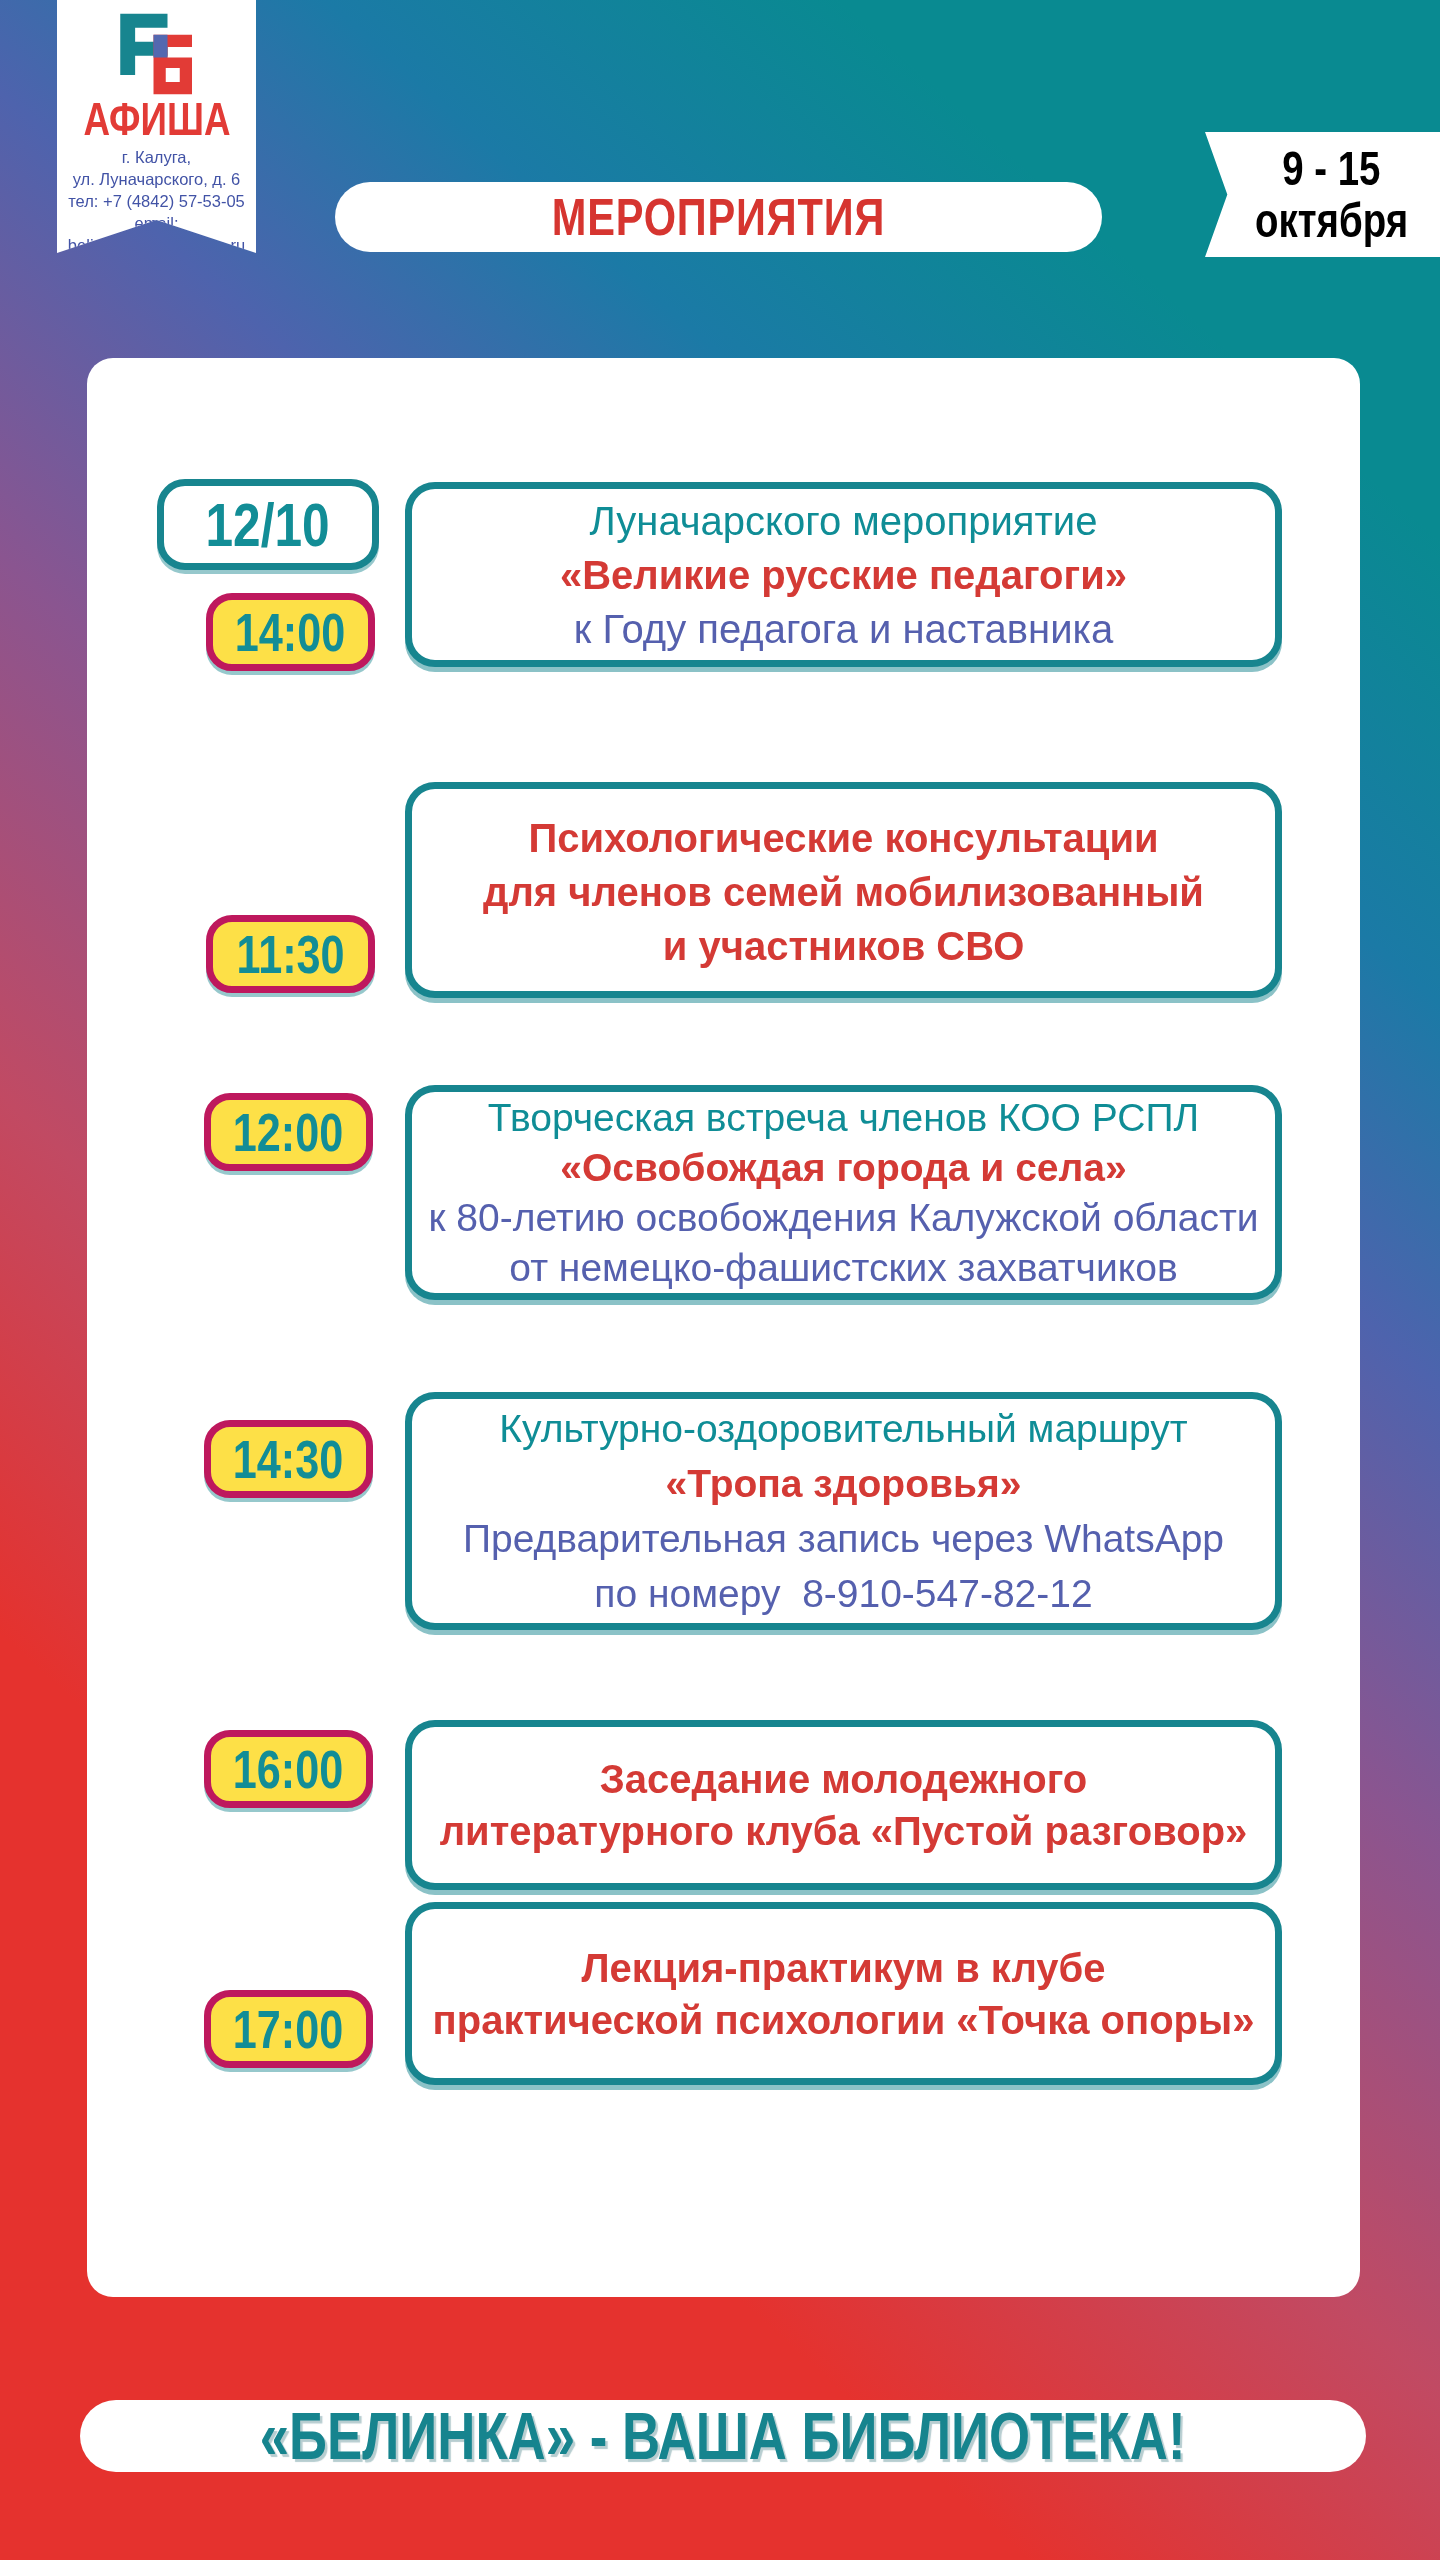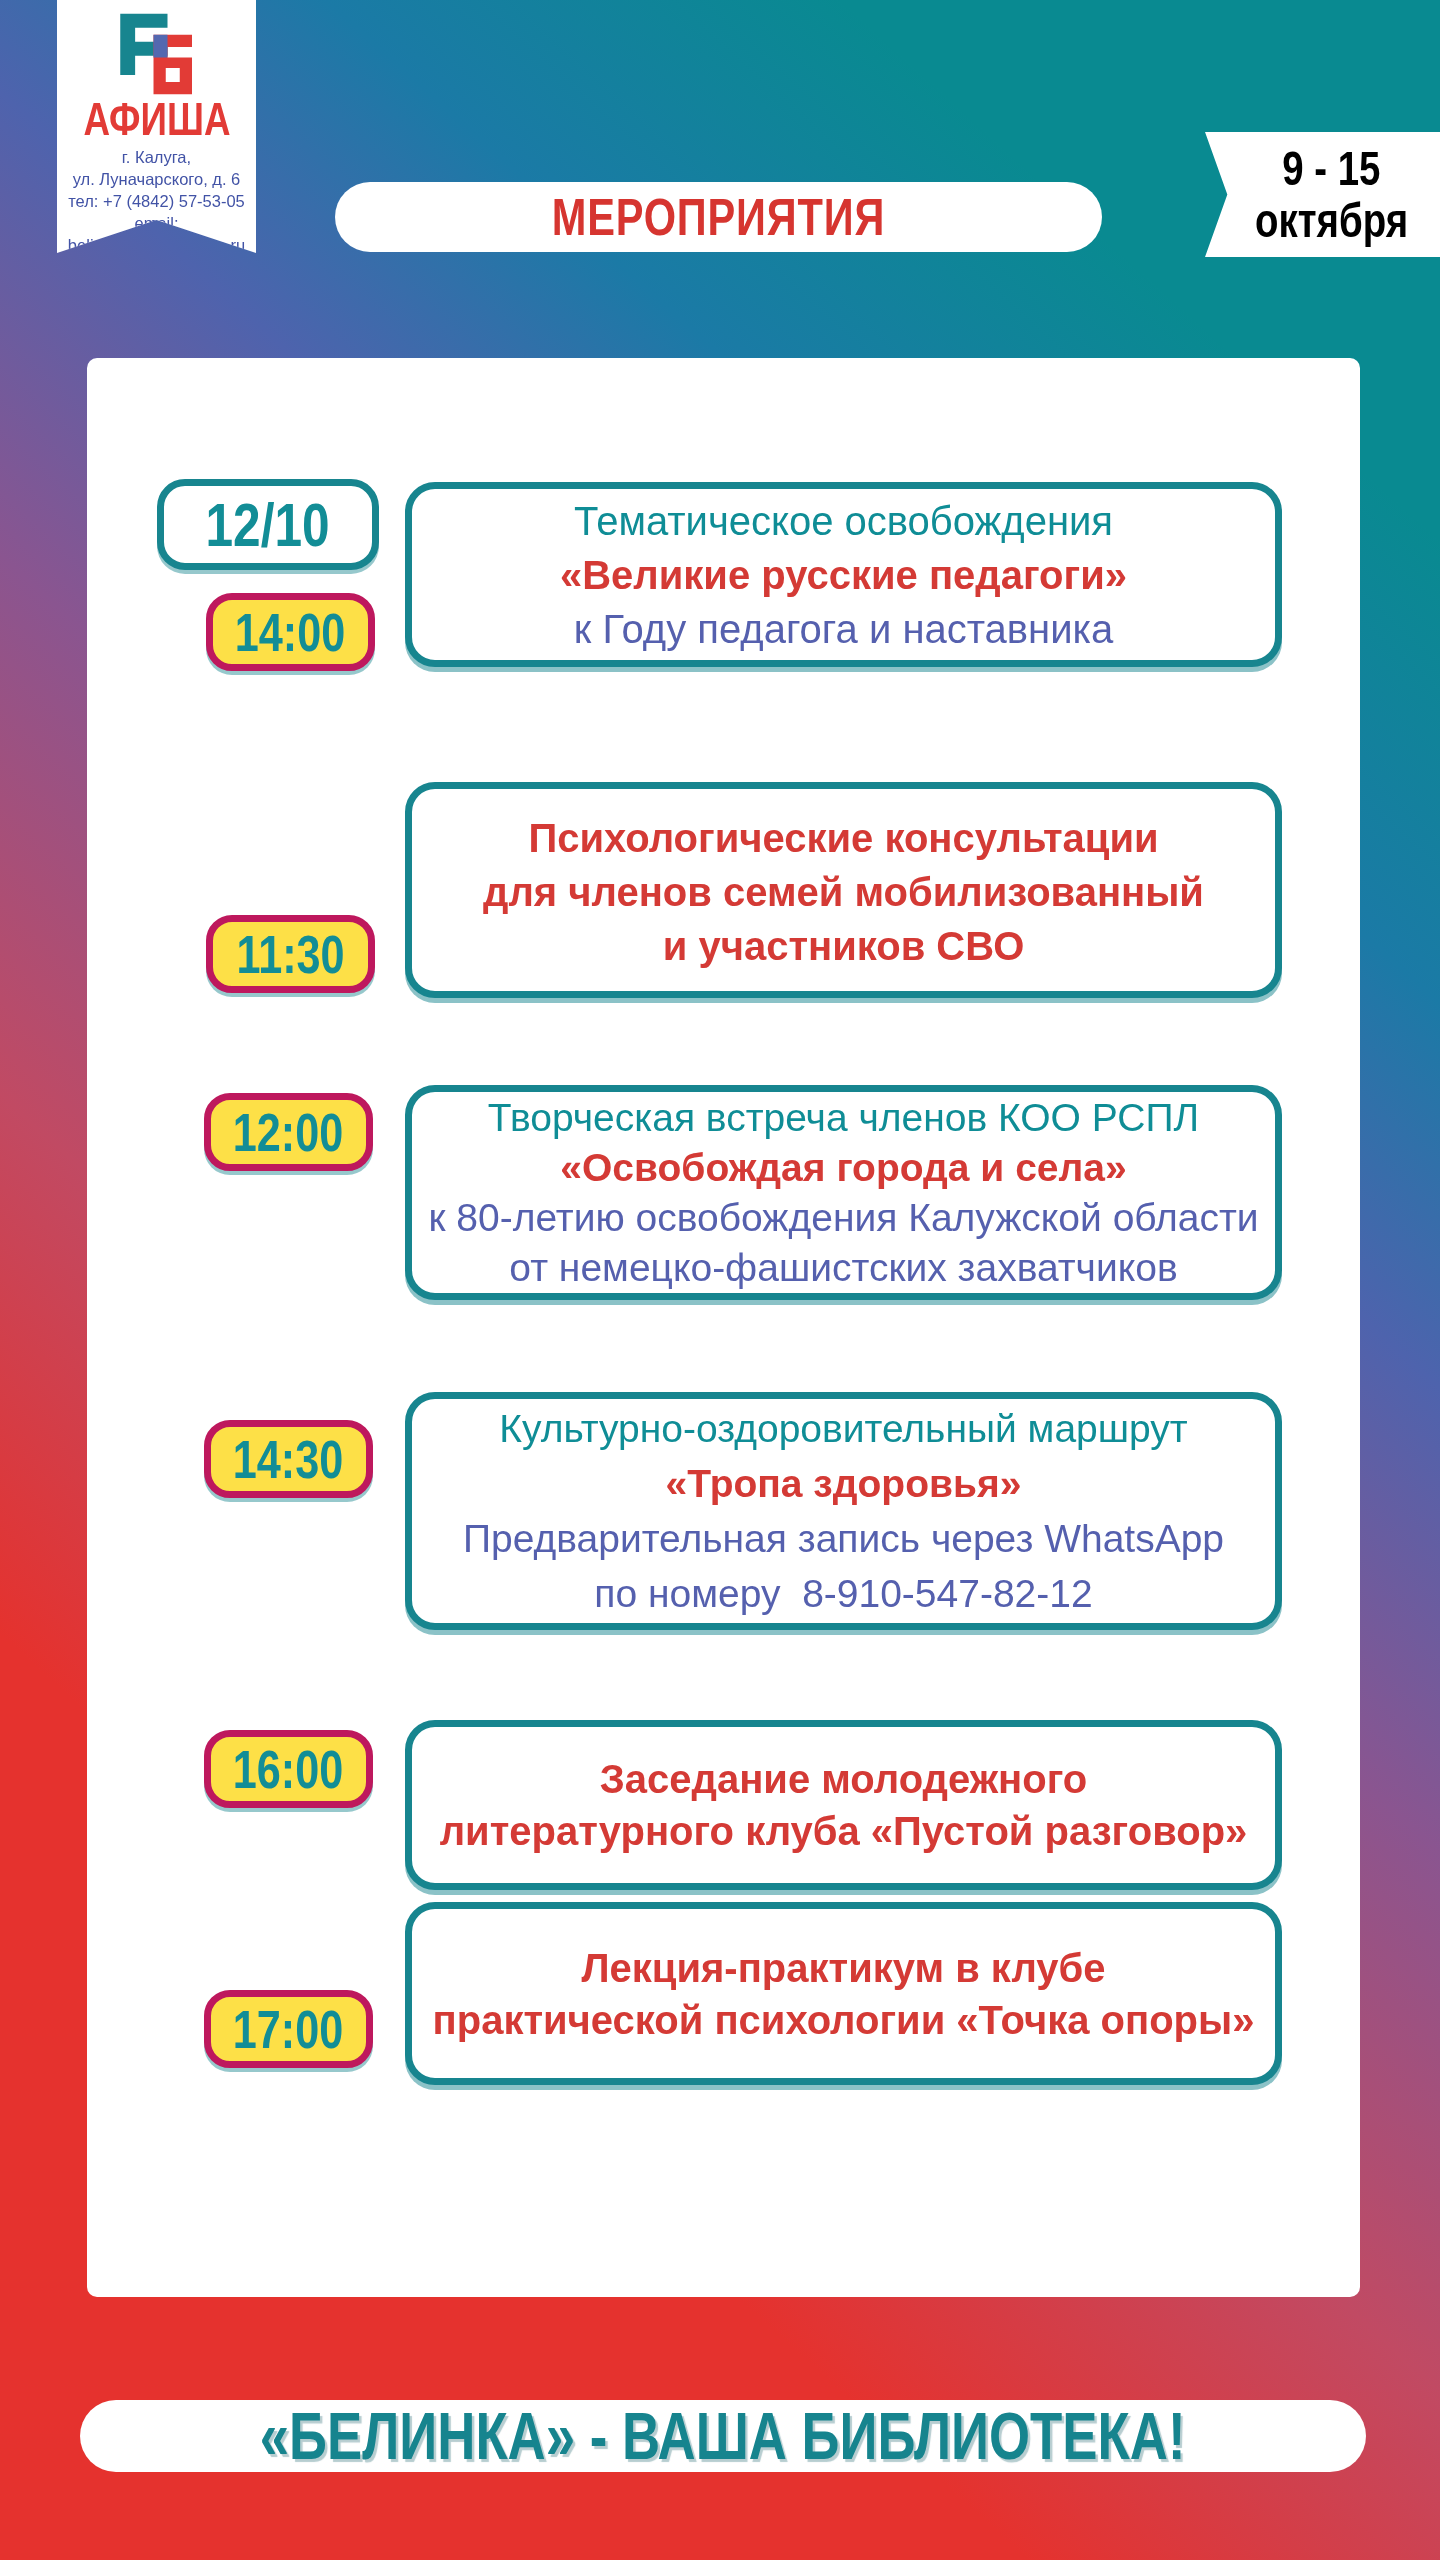--- a/index.html
+++ b/index.html
@@ -34,21 +34,21 @@
     position:absolute;left:1205px;top:132px;width:235px;height:125px;background:#ffffff;
     clip-path:polygon(0 0,100% 0,100% 100%,0 100%,9.5% 50%);
     display:flex;flex-direction:column;align-items:center;justify-content:center;
     padding-left:18px;box-sizing:border-box;
   }
   .date-ribbon .r{font-weight:bold;font-size:48px;line-height:52px;color:#000000;}
 
   
   .card{
     position:absolute;left:87px;top:358px;width:1273px;height:1939px;background:#ffffff;
-    border-radius:10px;
+    border-radius:26px;
   }
   .date-badge{
     position:absolute;width:222px;height:91px;border:7px solid #17858f;border-radius:28px;
     box-sizing:border-box;display:flex;align-items:center;justify-content:center;
     box-shadow:0 4px 0 rgba(23,133,143,.45);background:#fff;
   }
   .date-badge .n{font-weight:bold;font-size:62px;color:#128d96;}
   .time-badge{
     position:absolute;width:169px;height:78px;border:7px solid #be185d;border-radius:26px;
     box-sizing:border-box;display:flex;align-items:center;justify-content:center;
@@ -109,21 +109,21 @@
 
 <div class="card">
 
   <div class="date-badge" style="left:70px;top:121px;">
     <span class="n cond">12/10</span>
   </div>
   <div class="time-badge" style="left:119px;top:235px;">
     <span class="n cond">14:00</span>
   </div>
   <div class="event-box lh54" style="top:124px;height:185px;">
-    <div class="line teal">Тематическое освобождения</div>
+    <div class="line teal">Луначарского мероприятие</div>
     <div class="line red">«Великие русские педагоги»</div>
     <div class="line blue">к Году педагога и наставника</div>
   </div>
 
   <div class="time-badge" style="left:119px;top:557px;">
     <span class="n cond">11:30</span>
   </div>
   <div class="event-box top lh54" style="top:424px;height:216px;">
     <div class="line red">Психологические консультации</div>
     <div class="line red">для членов семей мобилизованный</div>

